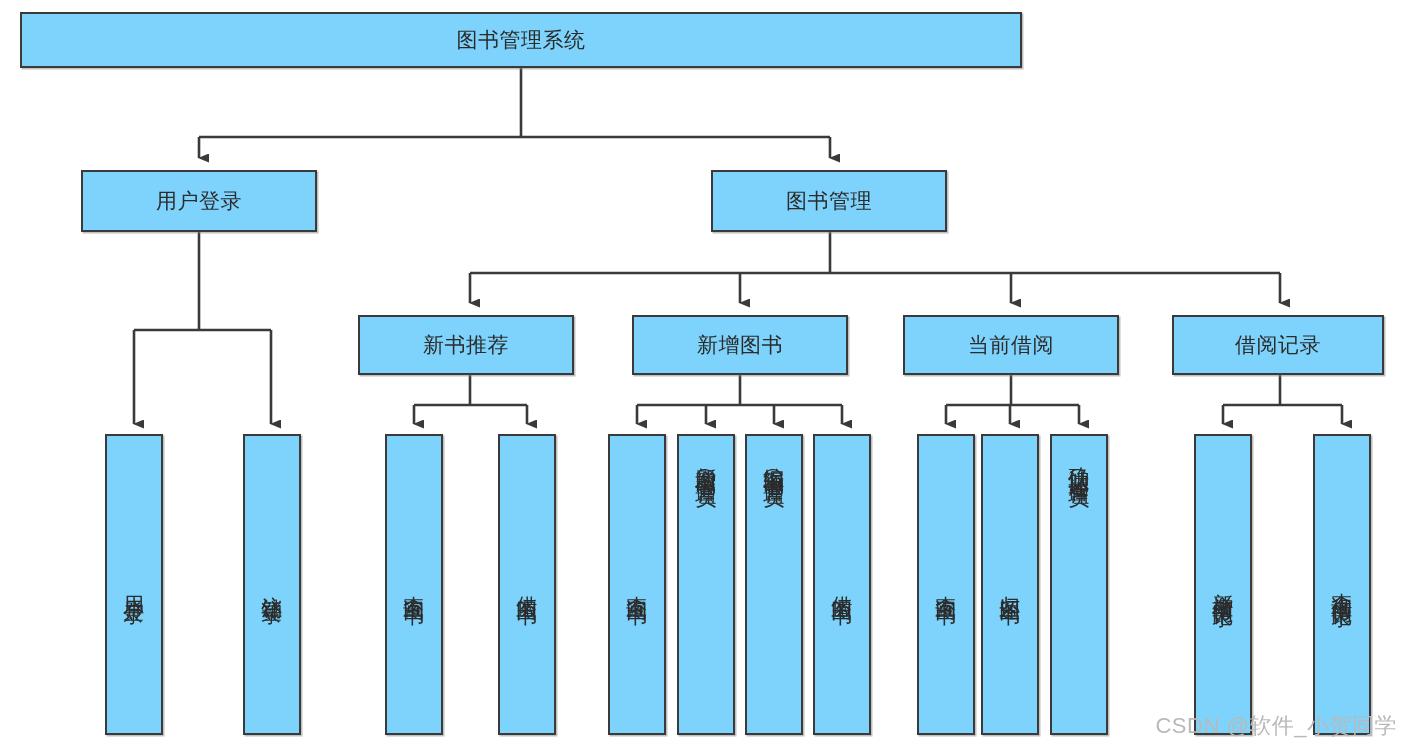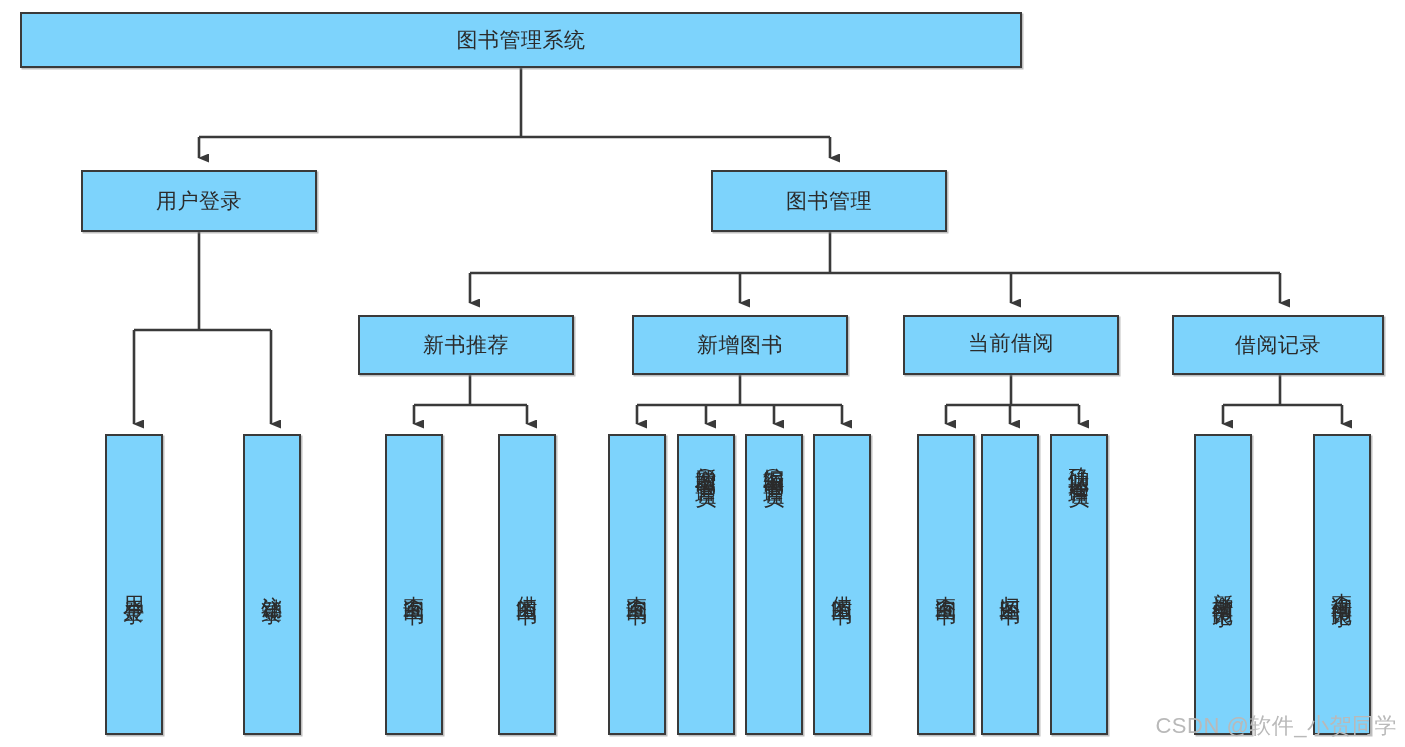--- a/index.html
+++ b/index.html
@@ -139,21 +139,21 @@
   <div class="node-box" style="left:711px; top:170px; width:236px; height:62px;">
     <span class="node-label">图书管理</span>
   </div>
 
   <div class="node-box" style="left:358px; top:315px; width:216px; height:60px;">
     <span class="node-label">新书推荐</span>
   </div>
   <div class="node-box" style="left:632px; top:315px; width:216px; height:60px;">
     <span class="node-label">新增图书</span>
   </div>
-  <div class="node-box" style="left:903px; top:315px; width:216px; height:60px;font-family:Liberation Mono, monospace;">
+  <div class="node-box" style="left:903px; top:315px; width:216px; height:60px;">
     <span class="node-label">当前借阅</span>
   </div>
   <div class="node-box" style="left:1172px; top:315px; width:212px; height:60px;">
     <span class="node-label">借阅记录</span>
   </div>
 
   <div class="node-box vertical center-v" style="left:105px; top:434px; width:58px; height:301px;">
     <span class="node-label">用户登录</span>
   </div>
   <div class="node-box vertical center-v" style="left:243px; top:434px; width:58px; height:301px;">

